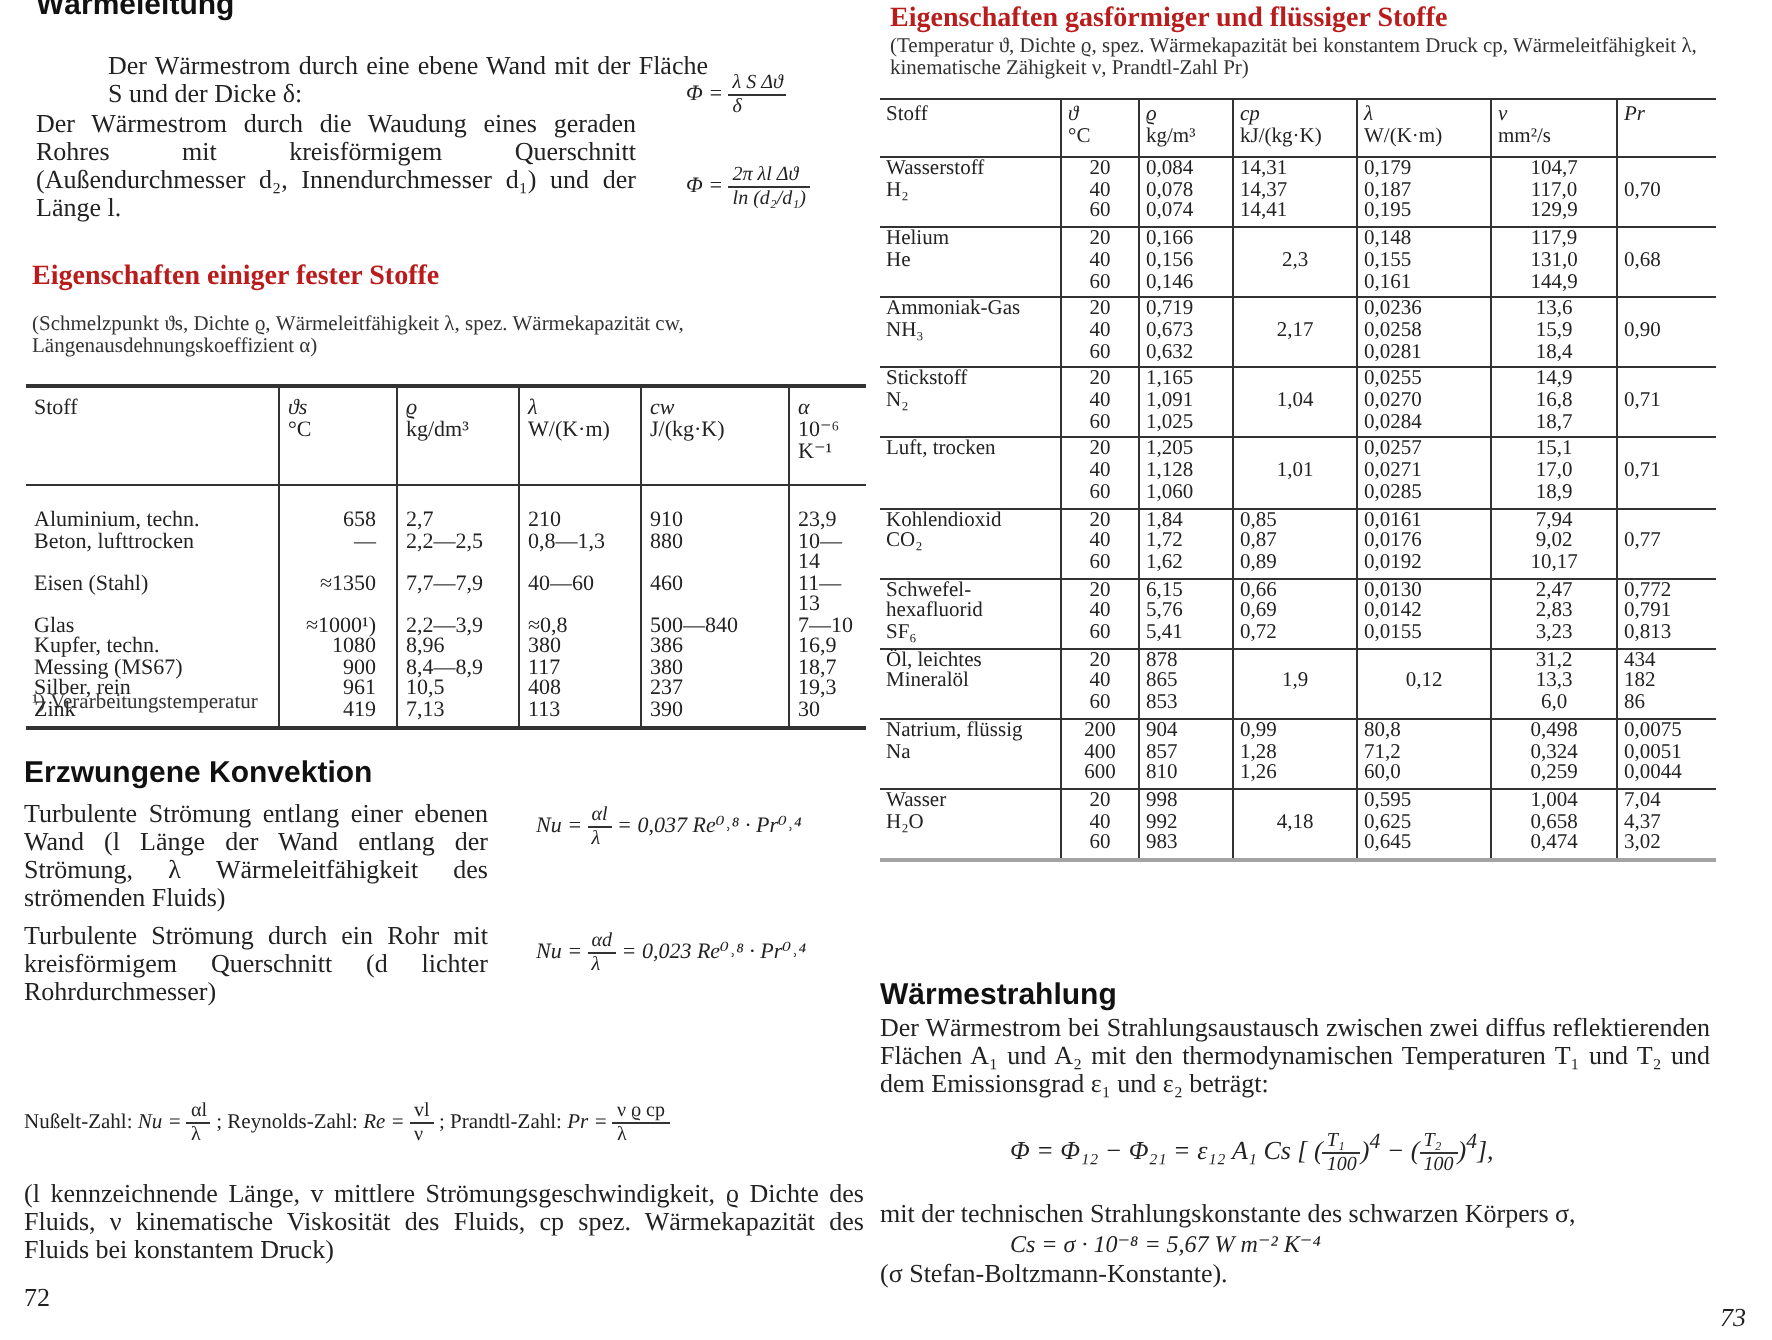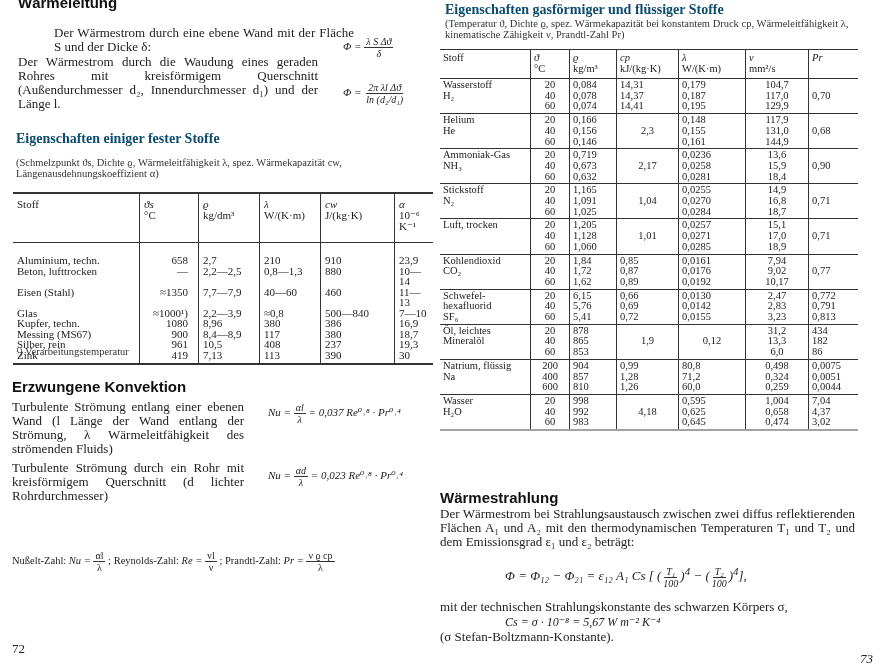--- a/index.html
+++ b/index.html
@@ -3,25 +3,25 @@
 <meta charset="utf-8">
 <style>
   html, body { margin: 0; padding: 0; background: #fff; }
   body { width: 886px; height: 670px; position: relative; overflow: hidden; color: #1a1a1a;
          font-family: "Liberation Serif", "DejaVu Serif", serif; }
   .page { position: absolute; top: 0; height: 670px; }
   .left { left: 0; width: 440px; }
   .right { left: 440px; width: 446px; }
   .abs { position: absolute; }
   .h-sans { font-family: "Liberation Sans", "DejaVu Sans", sans-serif; font-weight: bold; font-size: 15px; color: #111; }
-  .h-serif { font-family: "Liberation Serif", "DejaVu Serif", serif; font-weight: bold; font-size: 14px; color: #0c4a6e; }
+  .h-serif { font-family: "Liberation Serif", "DejaVu Serif", serif; font-weight: bold; font-size: 14px; color: #b91c1c; }
   .txt { font-size: 13px; line-height: 14px; text-align: justify; color: #222; }
   .small { font-size: 10.5px; line-height: 11px; color: #333; }
   .formula { font-size: 11px; font-style: italic; color: #222; white-space: nowrap; }
-  .frac { display: inline-flex; flex-direction: column; align-items: center; vertical-align: middle; font-size: 10px; line-height: 11px; font-family: Liberation Serif, serif; }
+  .frac { display: inline-flex; flex-direction: column; vertical-align: middle; font-size: 10px; line-height: 11px; font-family: Liberation Serif, serif; }
   .frac .num { border-bottom: 1px solid #333; padding: 0 2px; }
   .frac .den { padding: 0 2px; }
   .pageno { font-size: 13px; color: #222; }
 
   
   table.solid { position: absolute; left: 13px; top: 192px; width: 420px; border-collapse: collapse; font-size: 11px; color: #222; }
   table.solid th { font-weight: normal; text-align: left; vertical-align: top; padding: 5px 4px 10px 4px; border-top: 2px solid #333; border-bottom: 1px solid #333; line-height: 11px; }
   table.solid td { padding: 0 4px; line-height: 10.5px; vertical-align: top; }
   table.solid tr.first td { padding-top: 12px; }
   table.solid tr.last td { padding-bottom: 3px; border-bottom: 2px solid #333; }
@@ -181,20 +181,21 @@
         <span class="den">ν</span>
       </span>
     <span>; Prandtl-Zahl:</span>
     <i>Pr =</i>
     <span class="frac">
         <span class="num">ν ϱ cp</span>
         <span class="den">λ</span>
       </span>
   </div>
 
+  <div class="abs txt" style="left:12px;top:590px;width:420px;">(l kennzeichnende Länge, v mittlere Strömungsgeschwindigkeit, ϱ Dichte des Fluids, ν kinematische Viskosität des Fluids, cp spez. Wärmekapazität des Fluids bei konstantem Druck)</div>
 
   <div class="abs pageno" style="left:12px;top:641px;">72</div>
 </div>
 
 <div class="page right">
   <div class="abs h-serif" style="left:5px;top:2px;">Eigenschaften gasförmiger und flüssiger Stoffe</div>
   <div class="abs small" style="left:5px;top:18px;width:425px;">(Temperatur ϑ, Dichte ϱ, spez. Wärmekapazität bei konstantem Druck cp, Wärmeleitfähigkeit λ, kinematische Zähigkeit ν, Prandtl-Zahl Pr)</div>
 
   <table class="gas">
     <thead>

